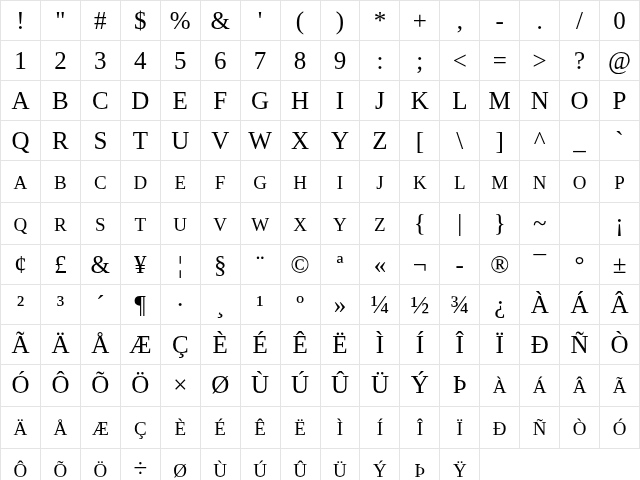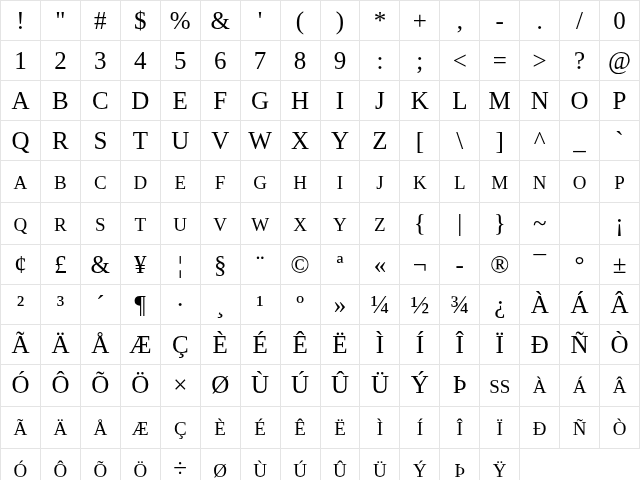--- a/index.html
+++ b/index.html
@@ -195,21 +195,20 @@
     <div class="cell"><span>Õ</span></div>
     <div class="cell"><span>Ö</span></div>
     <div class="cell"><span>×</span></div>
     <div class="cell"><span>Ø</span></div>
     <div class="cell"><span>Ù</span></div>
     <div class="cell"><span>Ú</span></div>
     <div class="cell"><span>Û</span></div>
     <div class="cell"><span>Ü</span></div>
     <div class="cell"><span>Ý</span></div>
     <div class="cell"><span>Þ</span></div>
-    <div class="cell"><span class="sc">ß</span></div>
     <div class="cell"><span class="sc">à</span></div>
     <div class="cell"><span class="sc">á</span></div>
     <div class="cell"><span class="sc">â</span></div>
     <div class="cell"><span class="sc">ã</span></div>
     <div class="cell"><span class="sc">ä</span></div>
     <div class="cell"><span class="sc">å</span></div>
     <div class="cell"><span class="sc">æ</span></div>
     <div class="cell"><span class="sc">ç</span></div>
     <div class="cell"><span class="sc">è</span></div>
     <div class="cell"><span class="sc">é</span></div>

